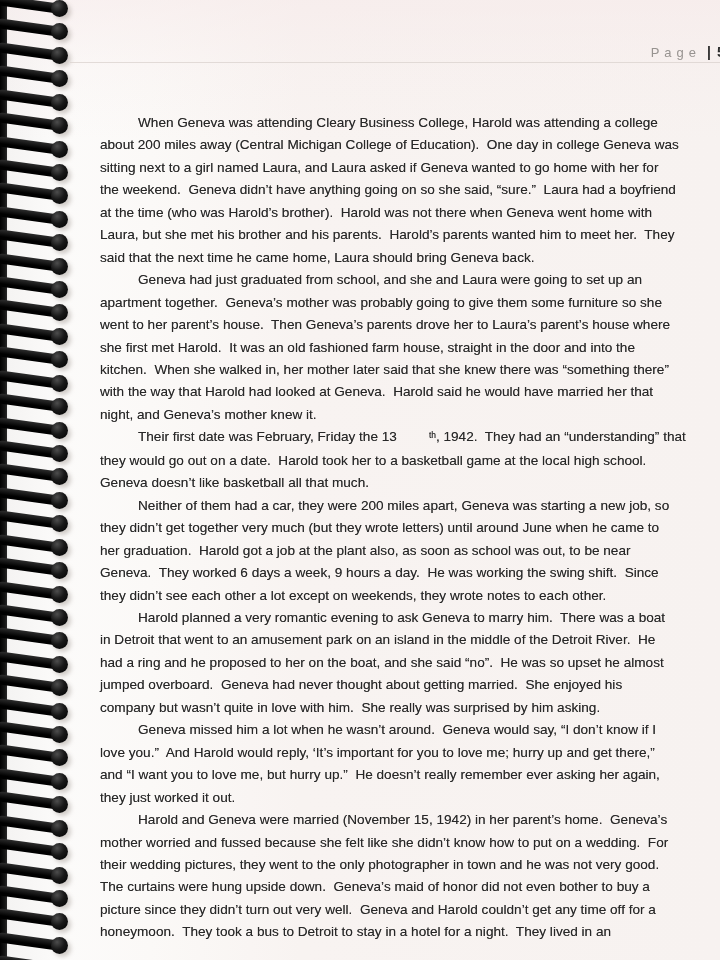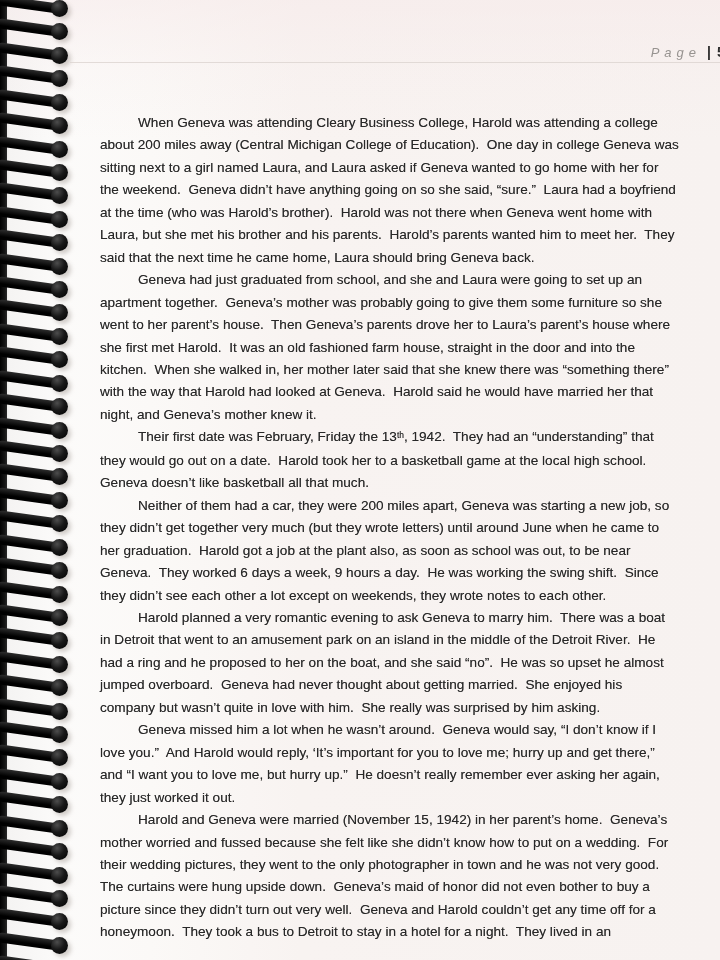--- a/index.html
+++ b/index.html
@@ -40,37 +40,37 @@
     position:absolute;left:51px;top:5px;width:17px;height:17px;border-radius:50%;
     background:radial-gradient(circle at 36% 30%, #4d4d4d 0%, #181818 45%, #000 100%);
     box-shadow:3px 3px 4px rgba(140,128,122,.38);
   }
   
   .page-header{
     position:absolute;top:44px;left:0;right:-5px;
     text-align:right;white-space:nowrap;
     font-size:13px;
   }
-  .page-header .word{color:var(--header-text);letter-spacing:5px;font-style:italic;}
+  .page-header .word{color:var(--header-text);letter-spacing:5px;}
   .page-header .sep{color:#2d2d2d;font-weight:700;font-size:14px;margin-left:6px;}
   .page-header .num{color:#2d2d2d;font-weight:700;font-size:14.5px;margin-left:6px;}
   .header-rule{
     position:absolute;top:62px;left:70px;right:0;height:1px;
     background:var(--rule);opacity:.75;
   }
   
   .text-block{
     position:absolute;left:100px;top:112px;width:660px;
     color:var(--text);
     font-size:13.6px;line-height:22.45px;
     text-shadow:0 0 .4px rgba(40,40,40,.55);
   }
   .line{white-space:pre;}
   .line.first{padding-left:38px;}
-  .line sup{font-size:.62em;position:relative;top:-.45em;vertical-align:baseline;}
+  .line sup{font-size:.62em;position:relative;top:-.45em;vertical-align:baseline;padding-left:32px;}
 </style>
 </head>
 <body>
 
 <div class="paper"></div>
 
 <div class="binding">
   <div class="binding-strip"></div>
 
 <div class="loop" style="top: -5px;">

